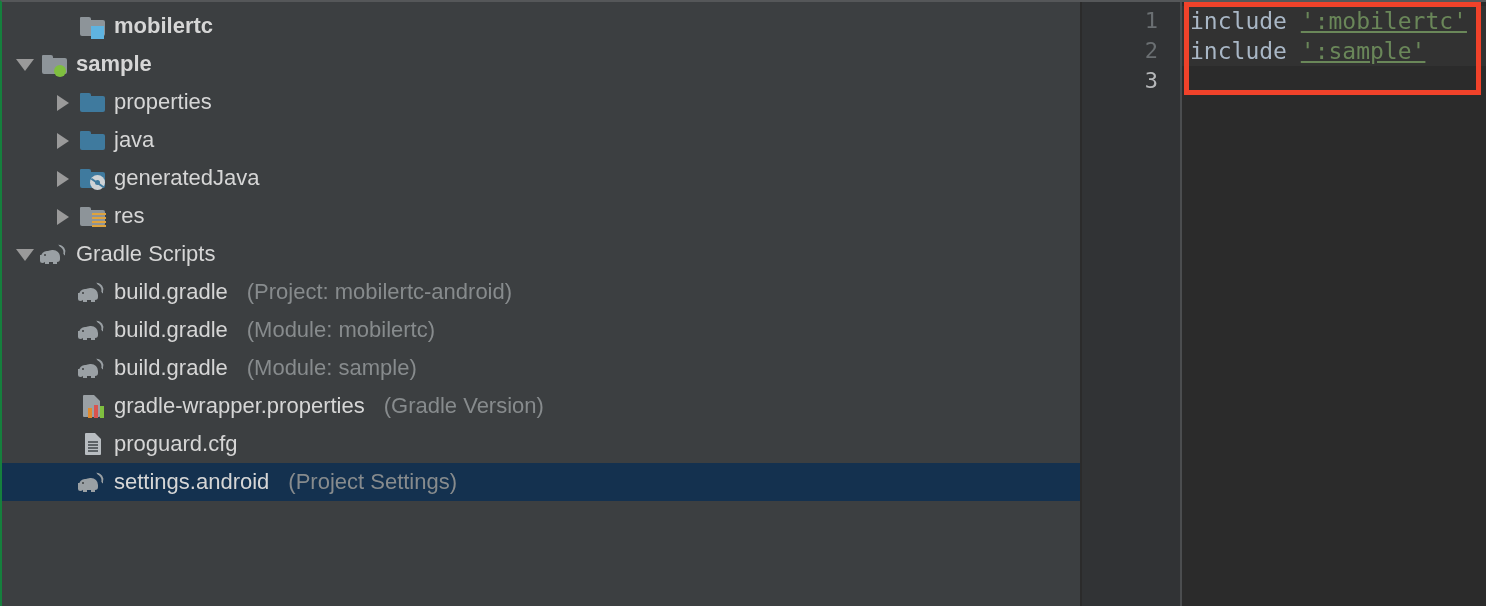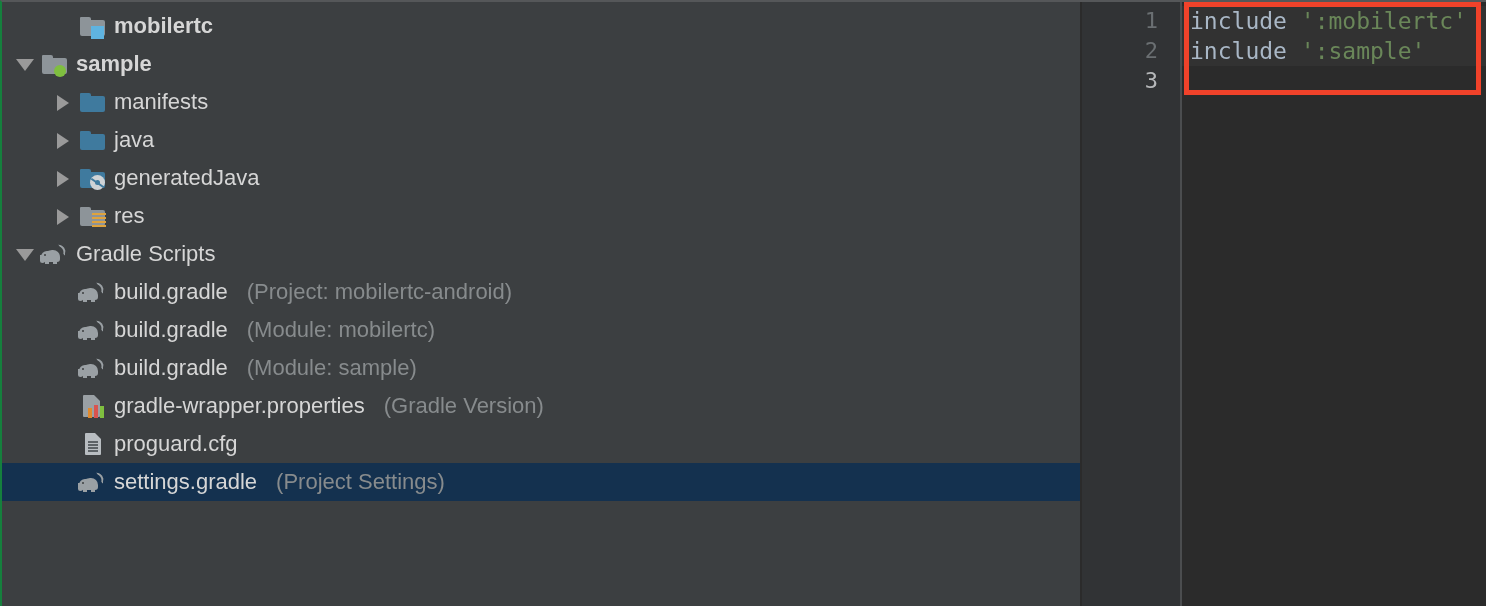--- a/index.html
+++ b/index.html
@@ -259,21 +259,21 @@
   }
   .cline {
     height: 30px; line-height: 30px;
     padding-left: 8px;
     font-family: "DejaVu Sans Mono", monospace;
     font-size: 23px;
     white-space: pre;
   }
   .cline.hl { background: #323232; }
   .kw  { color: #a9b7c6; }
-  .str { color: #6a8759; }
+  .str { color: #6a8759; text-decoration: underline; }
 
   
   #annotation {
     position:absolute;
     left: 1184px; top: 2px;
     width: 297px; height: 93px;
     border: 5px solid #f0422a;
     pointer-events: none;
     z-index: 50;
   }
@@ -311,21 +311,21 @@
         </div>
         <div class="row">
           <span class="indent ind-1"></span>
           <span class="twisty collapsed"></span>
           <span class="icon">
             <span class="fold blue">
               <span class="tab"></span>
               <span class="body"></span>
             </span>
           </span>
-          <span class="label">manifests</span>
+          <span class="label">properties</span>
         </div>
         <div class="row">
           <span class="indent ind-1"></span>
           <span class="twisty collapsed"></span>
           <span class="icon">
             <span class="fold blue">
               <span class="tab"></span>
               <span class="body"></span>
             </span>
           </span>
@@ -464,21 +464,21 @@
             <span class="eleph">
               <span class="tail"></span>
               <span class="bod"></span>
               <span class="leg1"></span>
               <span class="leg2"></span>
               <span class="head"></span>
               <span class="trunk"></span>
               <span class="eye"></span>
             </span>
           </span>
-          <span class="label">settings.gradle</span>
+          <span class="label">settings.android</span>
           <span class="sub">(Project Settings)</span>
         </div>
       </div>
   </div>
 
   <div id="editor">
     <div id="gutter">
         <div class="lnum">1</div>
         <div class="lnum">2</div>
         <div class="lnum current">3</div>

